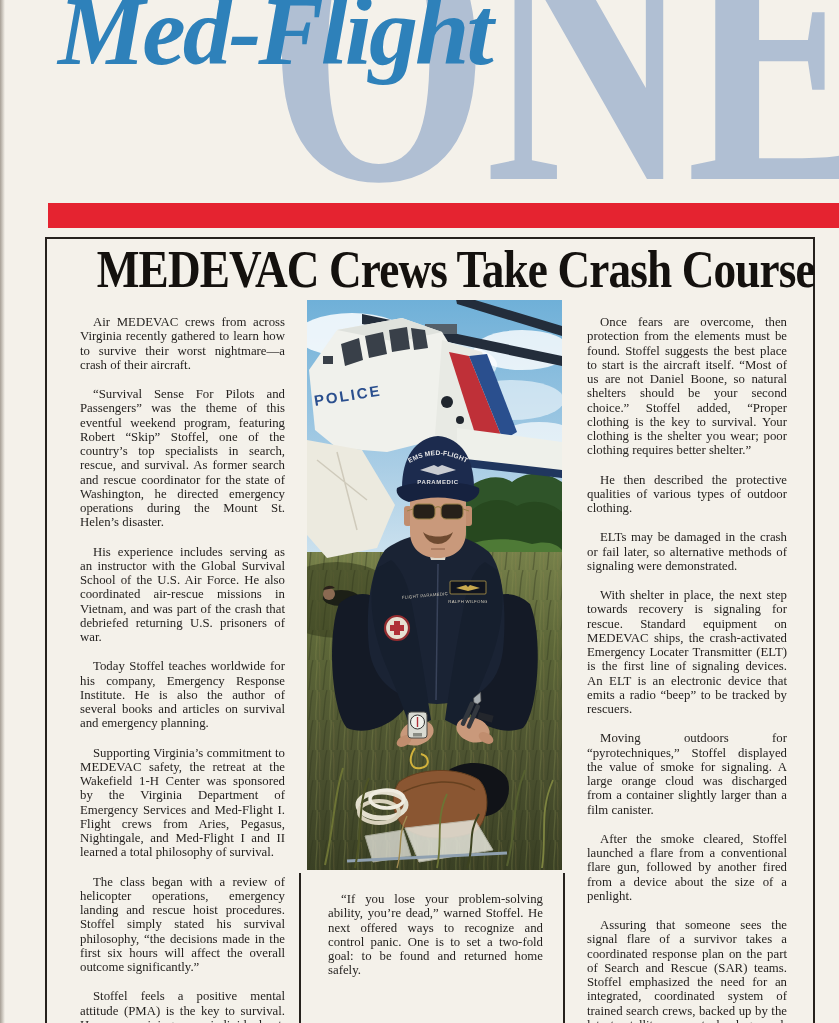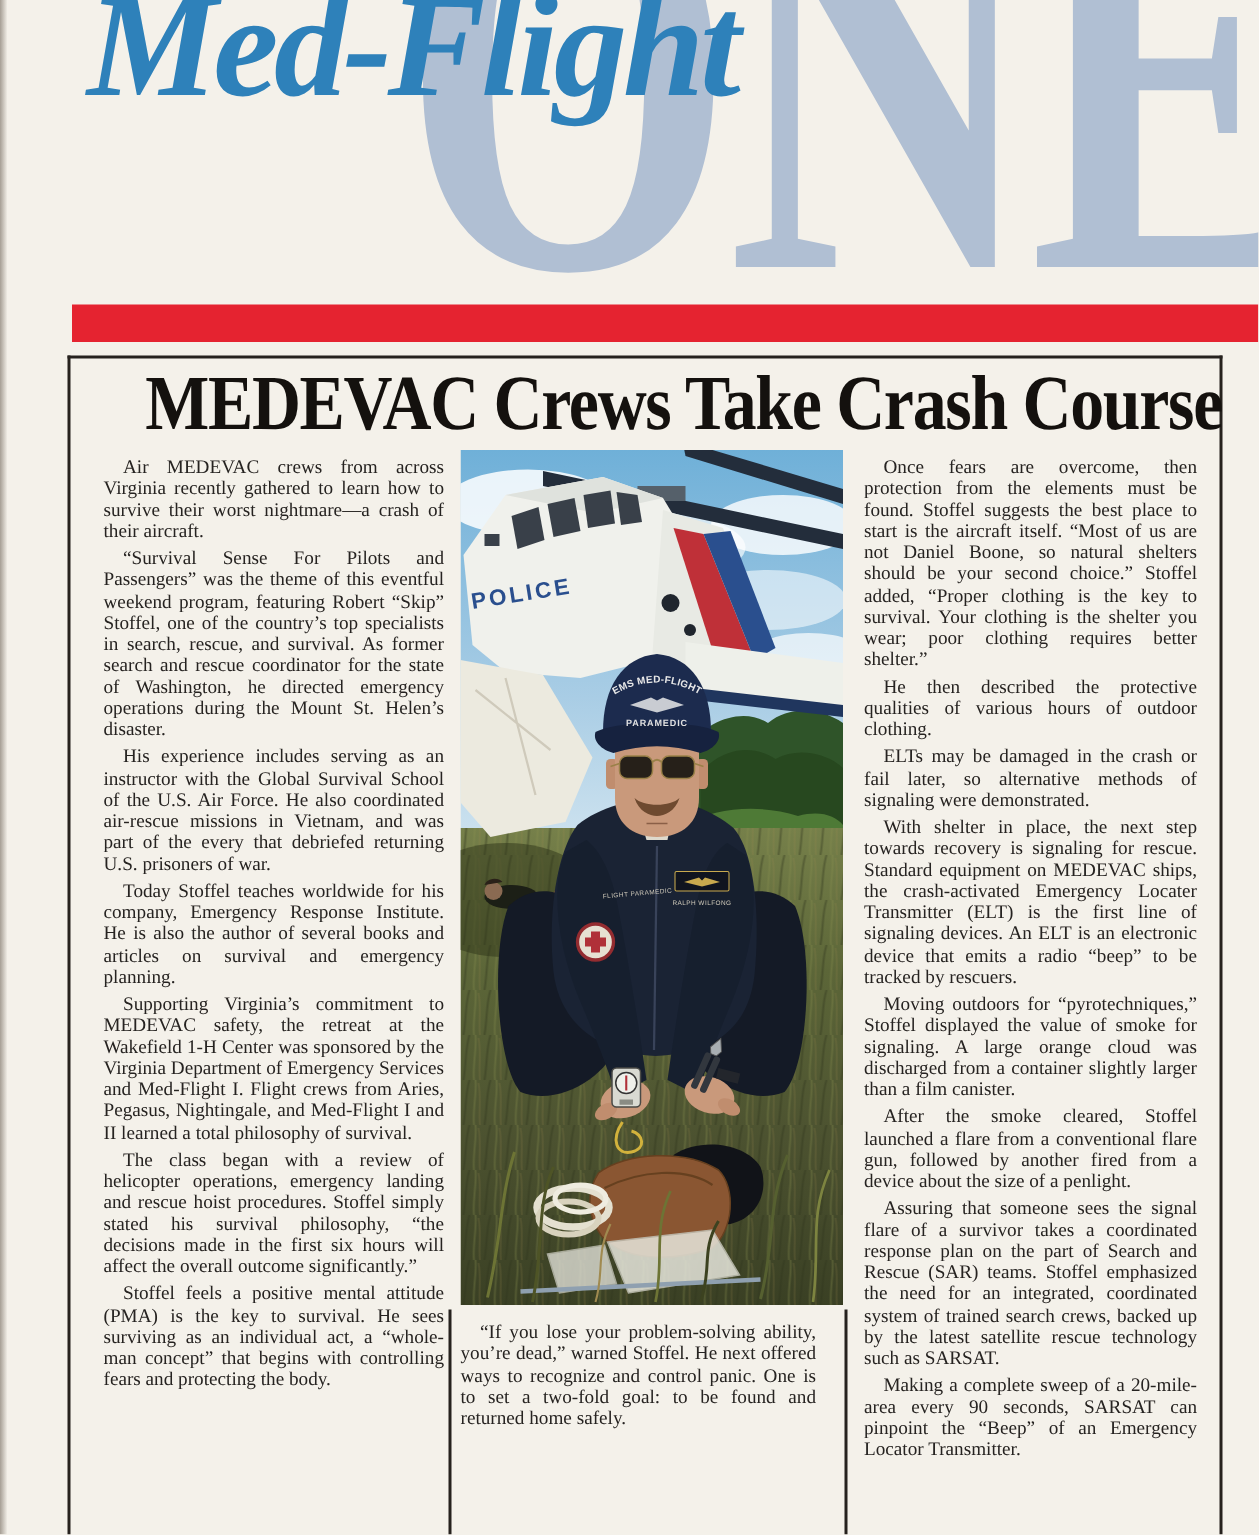--- a/index.html
+++ b/index.html
@@ -18,24 +18,24 @@
 
   
   .article-box{position:absolute;left:45px;top:237px;width:766px;height:786px;
         border:2px solid #26221e;border-bottom:none;}
   .headline{position:absolute;top:4px;left:0;width:100%;margin:0;text-align:center;
         font-size:52px;line-height:1.05;font-weight:700;color:#14110e;letter-spacing:-1px;
         transform:scaleX(.87);transform-origin:50% 0;white-space:nowrap;}
 
   .col{position:absolute;overflow:hidden;text-align:justify;font-size:12.8px;
         line-height:14.25px;color:#262321;}
-  .col p{margin:4px;text-indent:13px;}
+  .col p{margin:15px;text-indent:13px;}
   .col p.noindent{text-indent:0;}
   .col-left{left:18px;top:61px;width:235px;height:723px;}
-  .col-middle{left:256px;top:638px;width:245px;height:146px;}
+  .col-middle{left:266px;top:638px;width:245px;height:146px;}
   .col-right{left:525px;top:61px;width:230px;height:723px;}
 
   .photo{position:absolute;left:260px;top:61px;width:255px;height:570px;margin:0;}
   .photo svg{display:block;}
 
   .col-rule{position:absolute;width:2px;background:#26221e;top:634px;height:152px;}
   .col-rule-left{left:252px;}
   .col-rule-right{left:516px;}
 </style>
 </head>
@@ -49,21 +49,21 @@
     <div class="script-title">Med-Flight</div>
     <div class="red-rule"></div>
   </header>
 
   <article class="article-box">
     <h1 class="headline">MEDEVAC Crews Take Crash Course</h1>
 
     <section class="col col-left">
       <p>Air MEDEVAC crews from across Virginia recently gathered to learn how to survive their worst nightmare—a crash of their aircraft.</p>
       <p>“Survival Sense For Pilots and Passengers” was the theme of this eventful weekend program, featuring Robert “Skip” Stoffel, one of the country’s top specialists in search, rescue, and survival. As former search and rescue coordinator for the state of Washington, he directed emergency operations during the Mount St. Helen’s disaster.</p>
-      <p>His experience includes serving as an instructor with the Global Survival School of the U.S. Air Force. He also coordinated air-rescue missions in Vietnam, and was part of the every that debriefed returning U.S. prisoners of war.</p>
+      <p>His experience includes serving as an instructor with the Global Survival School of the U.S. Air Force. He also coordinated air-rescue missions in Vietnam, and was part of the crash that debriefed returning U.S. prisoners of war.</p>
       <p>Today Stoffel teaches worldwide for his company, Emergency Response Institute. He is also the author of several books and articles on survival and emergency planning.</p>
       <p>Supporting Virginia’s commitment to MEDEVAC safety, the retreat at the Wakefield 1-H Center was sponsored by the Virginia Department of Emergency Services and Med-Flight I. Flight crews from Aries, Pegasus, Nightingale, and Med-Flight I and II learned a total philosophy of survival.</p>
       <p>The class began with a review of helicopter operations, emergency landing and rescue hoist procedures. Stoffel simply stated his survival philosophy, “the decisions made in the first six hours will affect the overall outcome significantly.”</p>
       <p>Stoffel feels a positive mental attitude (PMA) is the key to survival. He sees surviving as an individual act, a “whole-man concept” that begins with controlling fears and protecting the body.</p>
     </section>
 
     <figure class="photo">
       <svg width="255" height="570" viewBox="0 0 255 570" xmlns="http://www.w3.org/2000/svg">
         <defs>
           <linearGradient id="sky" x1="0" y1="0" x2="0" y2="1">
@@ -243,21 +243,21 @@
         </g>
       </svg>
     </figure>
 
     <section class="col col-middle">
       <p>“If you lose your problem-solving ability, you’re dead,” warned Stoffel. He next offered ways to recognize and control panic. One is to set a two-fold goal: to be found and returned home safely.</p>
     </section>
 
     <section class="col col-right">
       <p>Once fears are overcome, then protection from the elements must be found. Stoffel suggests the best place to start is the aircraft itself. “Most of us are not Daniel Boone, so natural shelters should be your second choice.” Stoffel added, “Proper clothing is the key to survival. Your clothing is the shelter you wear; poor clothing requires better shelter.”</p>
-      <p>He then described the protective qualities of various hours of outdoor clothing.</p>
+      <p>He then described the protective qualities of various types of outdoor clothing.</p>
       <p>ELTs may be damaged in the crash or fail later, so alternative methods of signaling were demonstrated.</p>
       <p>With shelter in place, the next step towards recovery is signaling for rescue. Standard equipment on MEDEVAC ships, the crash-activated Emergency Locater Transmitter (ELT) is the first line of signaling devices. An ELT is an electronic device that emits a radio “beep” to be tracked by rescuers.</p>
       <p>Moving outdoors for “pyrotechniques,” Stoffel displayed the value of smoke for signaling. A large orange cloud was discharged from a container slightly larger than a film canister.</p>
       <p>After the smoke cleared, Stoffel launched a flare from a conventional flare gun, followed by another fired from a device about the size of a penlight.</p>
       <p>Assuring that someone sees the signal flare of a survivor takes a coordinated response plan on the part of Search and Rescue (SAR) teams. Stoffel emphasized the need for an integrated, coordinated system of trained search crews, backed up by the latest satellite rescue technology such as SARSAT.</p>
       <p>Making a complete sweep of a 20-mile-area every 90 seconds, SARSAT can pinpoint the “Beep” of an Emergency Locator Transmitter.</p>
     </section>
 
     <div class="col-rule col-rule-left"></div>
     <div class="col-rule col-rule-right"></div>

